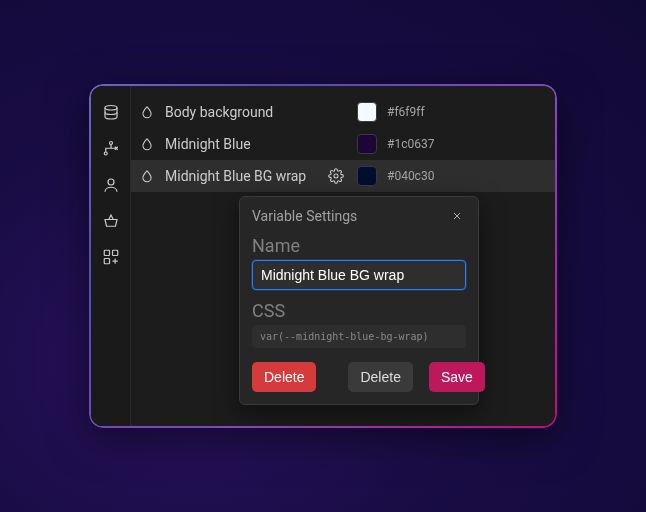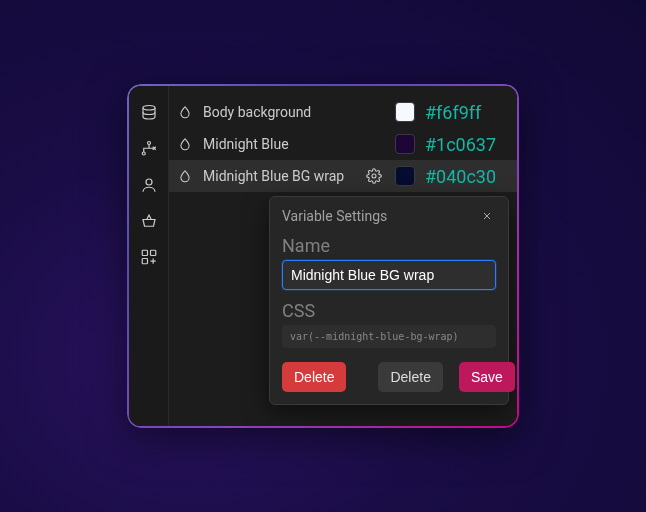--- a/index.html
+++ b/index.html
@@ -7,21 +7,21 @@
   body {
     background: radial-gradient(ellipse at 30% 70%, #2a1260 0%, #1a0d47 40%, #110935 100%);
     font-family: -apple-system, BlinkMacSystemFont, "Segoe UI", Roboto, Helvetica, Arial, sans-serif;
     font-size: 14px;
     color: #ccc;
     display: flex;
     align-items: center;
     justify-content: center;
   }
   .window {
-    width: 392px;
+    width: 468px;
     height: 344px;
     background: #1c1c1c;
     border-radius: 14px;
     position: relative;
     overflow: hidden;
     box-shadow: 0 10px 40px rgba(0,0,0,0.5);
   }
   .window::before {
     content: "";
     position: absolute;
@@ -105,27 +105,27 @@
     color: #ccc;
   }
   .swatch {
     width: 20px;
     height: 20px;
     border-radius: 4px;
     border: 1px solid #3a3a3a;
     flex-shrink: 0;
   }
   .hex {
-    color: #14b8a6;
-    font-size: 18px;
+    color: #a3a3a3;
+    font-size: 12px;
   }
   
   .popover {
     position: absolute;
-    left: 100px;
+    left: 108px;
     top: 110px;
     width: 240px;
     background: #262626;
     border: 1px solid #3a3a3a;
     border-radius: 6px;
     box-shadow: 0 8px 24px rgba(0,0,0,0.5);
     padding: 10px 12px 12px;
   }
   .popover-header {
     display: flex;

